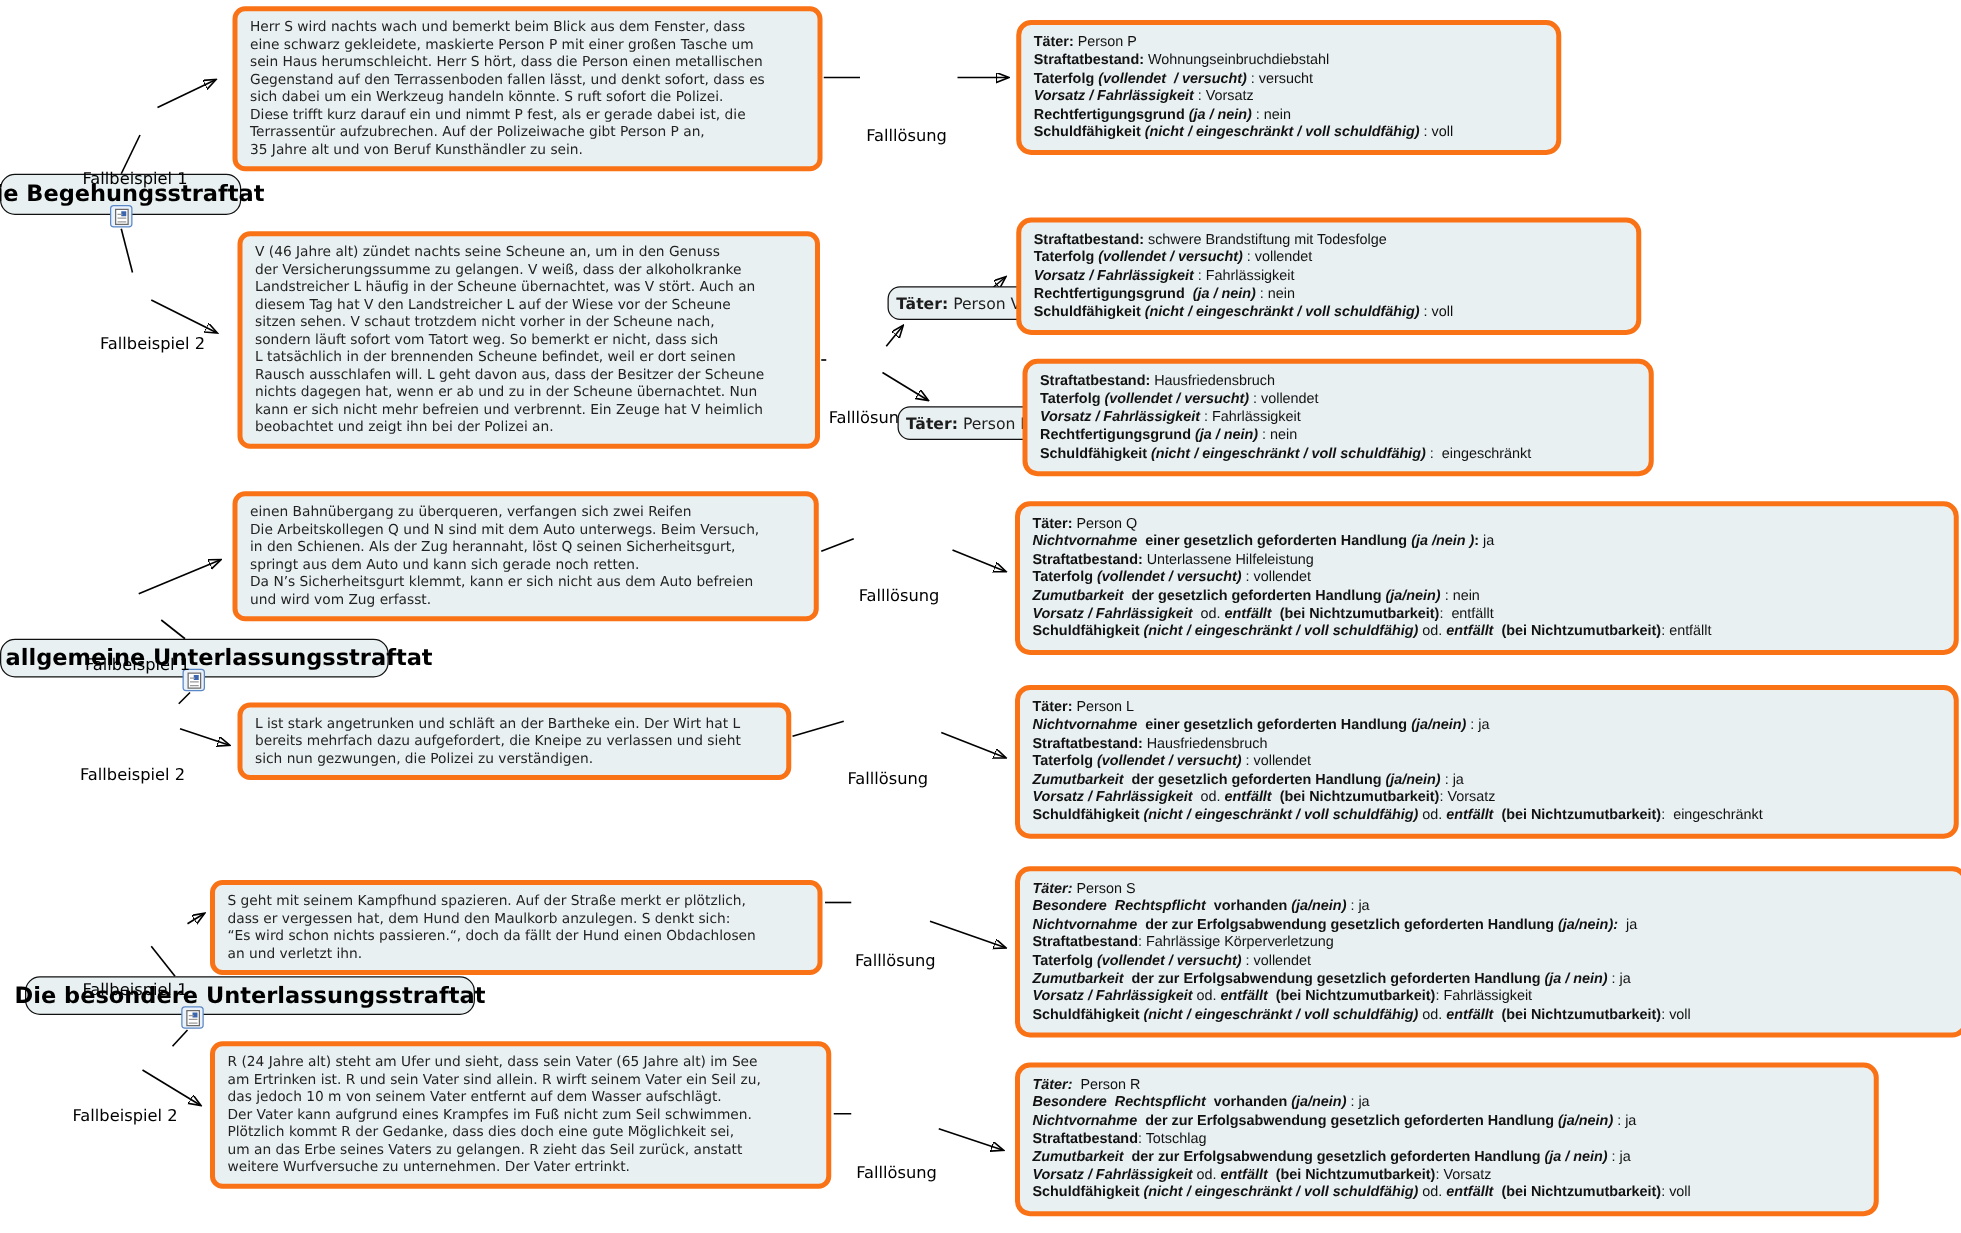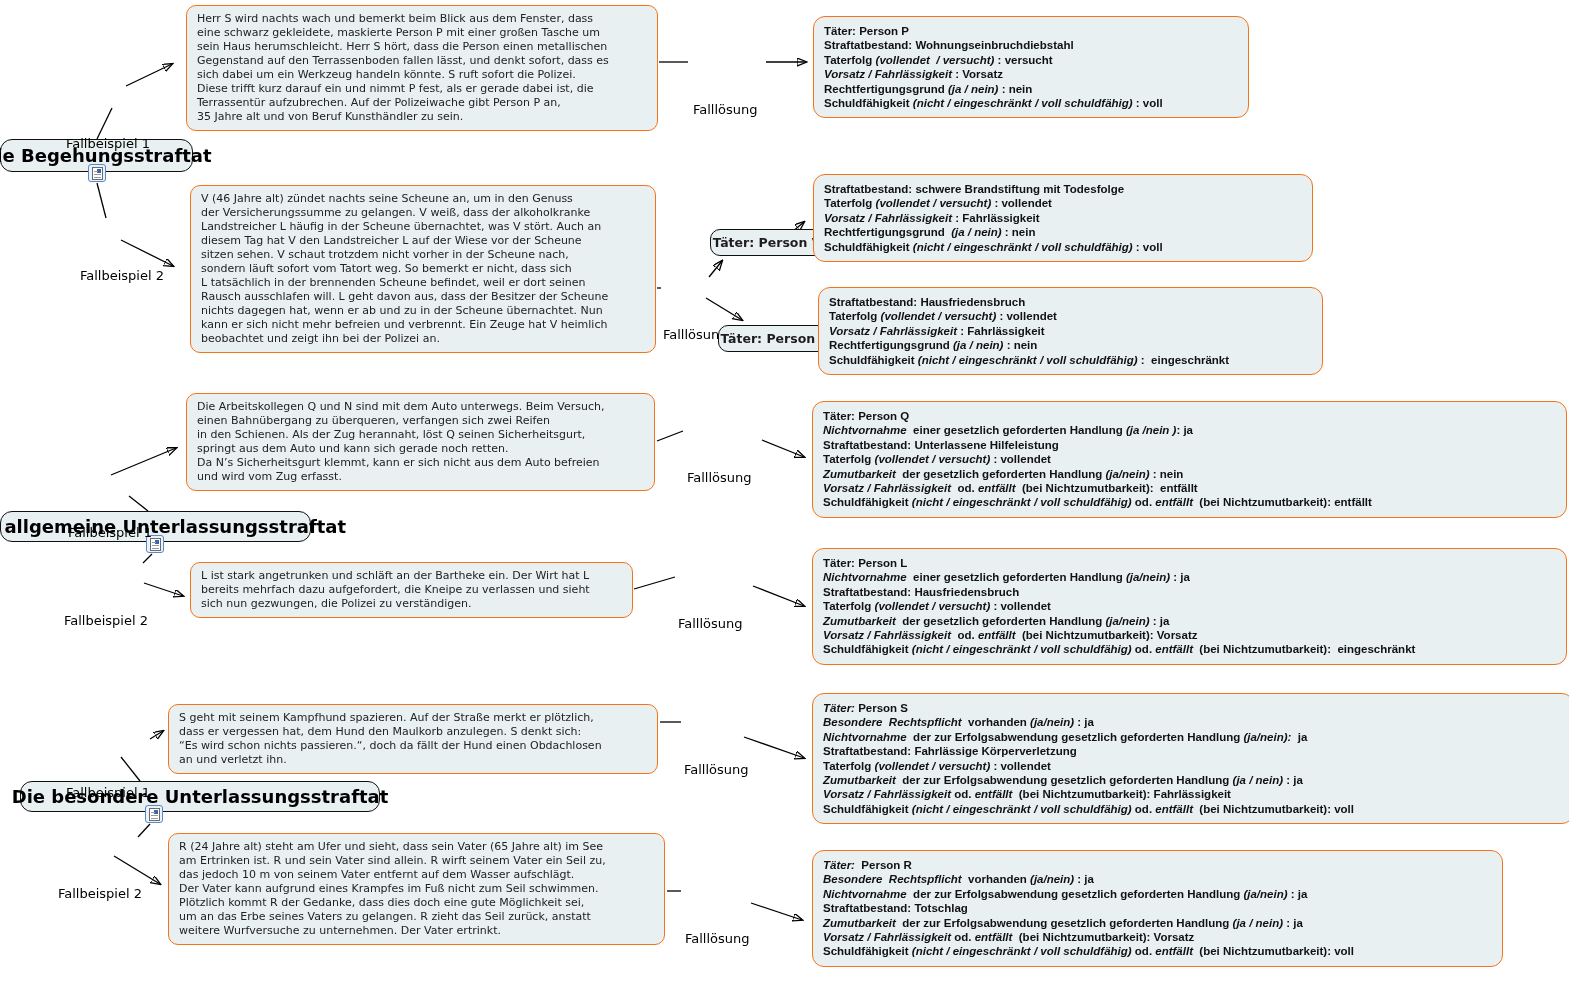--- a/index.html
+++ b/index.html
@@ -6,21 +6,21 @@
   html,body{margin:0;padding:0}
   body{
     width:1569px;height:986px;position:relative;overflow:hidden;
     background:#ffffff;color:#1d1d1d;
     font-family:"DejaVu Sans", sans-serif;
   }
   .wires{position:absolute;left:0;top:0;width:1569px;height:986px;pointer-events:none}
   .wires path{stroke:#000;stroke-width:1.3;fill:none}
 
   .box{
-    position:absolute;background:#e9f0f2;border:1px solid #f97316;
+    position:absolute;background:#e9f0f2;border:4px solid #f97316;
     border-radius:10px;padding:6px 10px;box-sizing:border-box;
   }
   .case-box{font-size:11px;line-height:14px;color:#222}
   .sol-box{
     font-family:"Liberation Sans", sans-serif;
     font-size:11.5px;line-height:14.4px;color:#111;border-radius:12px;padding:7px 10px;
   }
   .concept-node{
     position:absolute;background:#e9f0f2;border:1.7px solid #101010;border-radius:12px;
     display:flex;align-items:center;justify-content:center;
@@ -30,21 +30,21 @@
     position:absolute;background:#e9f0f2;border:1.4px solid #101010;border-radius:10px;
     display:flex;align-items:center;justify-content:center;
     font-size:12.5px;box-sizing:border-box;margin-left:38px;
   }
   .link-label{
     position:absolute;font-weight:normal;font-size:13px;color:#000;white-space:nowrap;margin-top:48px;
   }
   .line{white-space:pre}
   .seg-b{font-weight:bold}
   .seg-bi{font-weight:bold;font-style:italic}
-  .seg-r{font-weight:bold;font-style:normal}
+  .seg-r{font-weight:normal;font-style:normal}
 
   .res-icon{
     position:absolute;width:18px;height:18px;background:#eaf2fc;
     border:1px solid #5a87c5;border-radius:3px;box-sizing:border-box;
     display:flex;align-items:center;justify-content:center;cursor:pointer;
   }
   .res-icon .doc{width:11px;height:13px;background:#fff;border:1px solid #6b6b6b;position:relative;box-sizing:border-box}
   .res-icon .corner{position:absolute;top:1px;right:1px;width:4px;height:4px;background:#3a66b0}
   .res-icon .tl{position:absolute;left:1px;height:1px;background:#9a9a9a}
   .res-icon .tl.a{top:3px;width:4px}
@@ -156,22 +156,22 @@
     <div class="line">diesem Tag hat V den Landstreicher L auf der Wiese vor der Scheune</div>
     <div class="line">sitzen sehen. V schaut trotzdem nicht vorher in der Scheune nach,</div>
     <div class="line">sondern läuft sofort vom Tatort weg. So bemerkt er nicht, dass sich</div>
     <div class="line">L tatsächlich in der brennenden Scheune befindet, weil er dort seinen</div>
     <div class="line">Rausch ausschlafen will. L geht davon aus, dass der Besitzer der Scheune</div>
     <div class="line">nichts dagegen hat, wenn er ab und zu in der Scheune übernachtet. Nun</div>
     <div class="line">kann er sich nicht mehr befreien und verbrennt. Ein Zeuge hat V heimlich</div>
     <div class="line">beobachtet und zeigt ihn bei der Polizei an.</div>
   </div>
 <div class="box case-box" style="left:186px;top:393px;width:469px">
+    <div class="line">einen Bahnübergang zu überqueren, verfangen sich zwei Reifen</div>
     <div class="line">Die Arbeitskollegen Q und N sind mit dem Auto unterwegs. Beim Versuch,</div>
-    <div class="line">einen Bahnübergang zu überqueren, verfangen sich zwei Reifen</div>
     <div class="line">in den Schienen. Als der Zug herannaht, löst Q seinen Sicherheitsgurt,</div>
     <div class="line">springt aus dem Auto und kann sich gerade noch retten.</div>
     <div class="line">Da N’s Sicherheitsgurt klemmt, kann er sich nicht aus dem Auto befreien</div>
     <div class="line">und wird vom Zug erfasst.</div>
   </div>
 <div class="box case-box" style="left:190px;top:562px;width:443px">
     <div class="line">L ist stark angetrunken und schläft an der Bartheke ein. Der Wirt hat L</div>
     <div class="line">bereits mehrfach dazu aufgefordert, die Kneipe zu verlassen und sieht</div>
     <div class="line">sich nun gezwungen, die Polizei zu verständigen.</div>
   </div>

